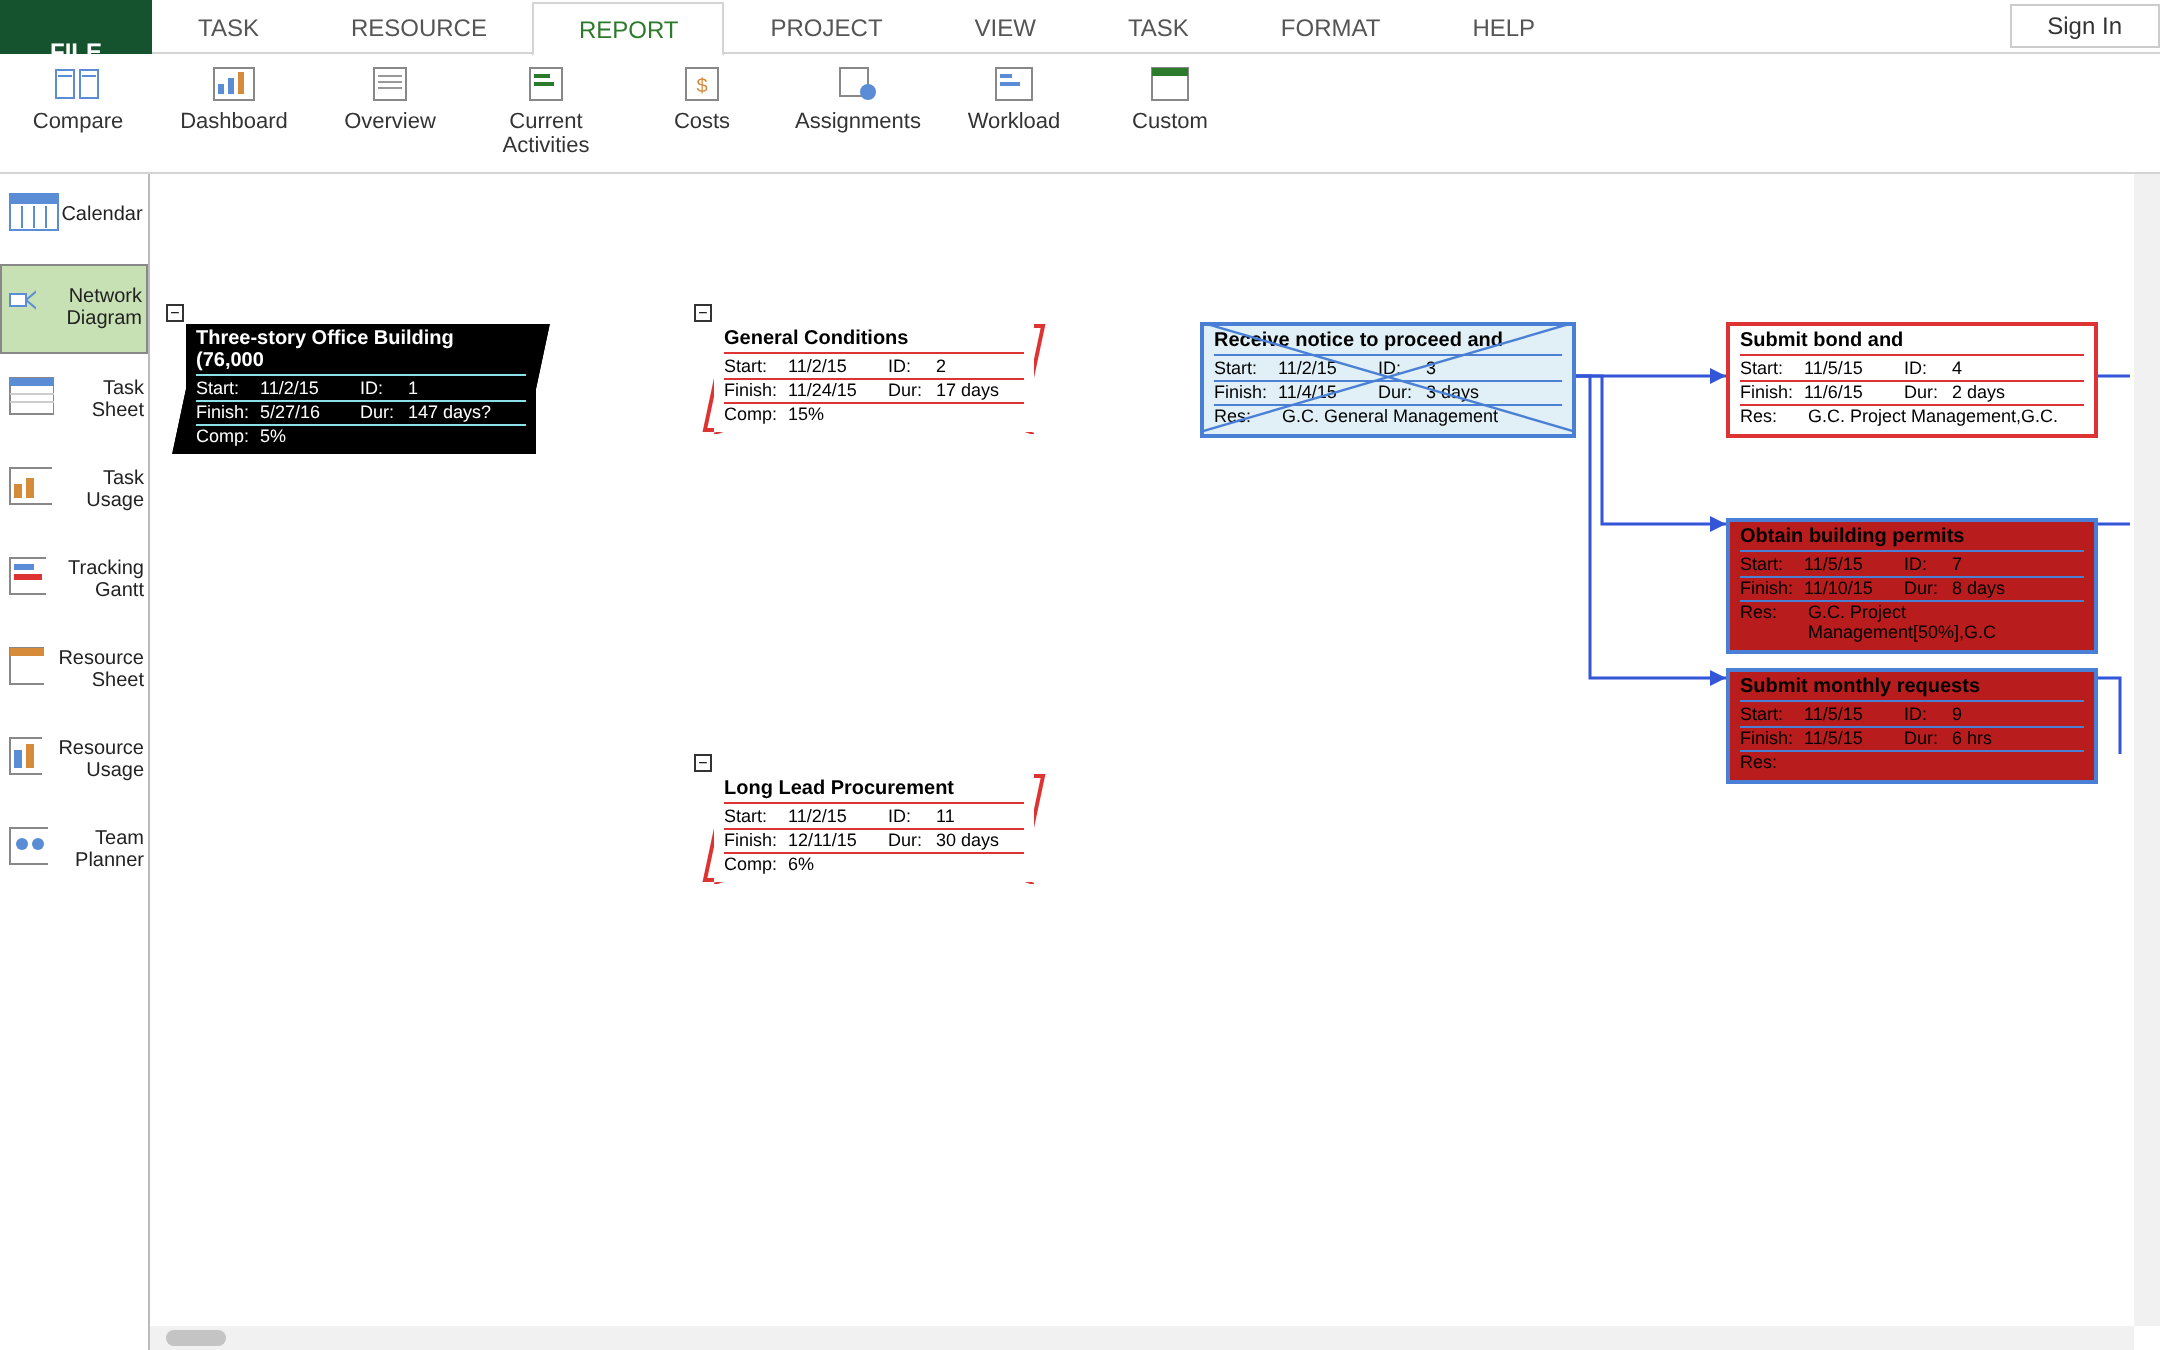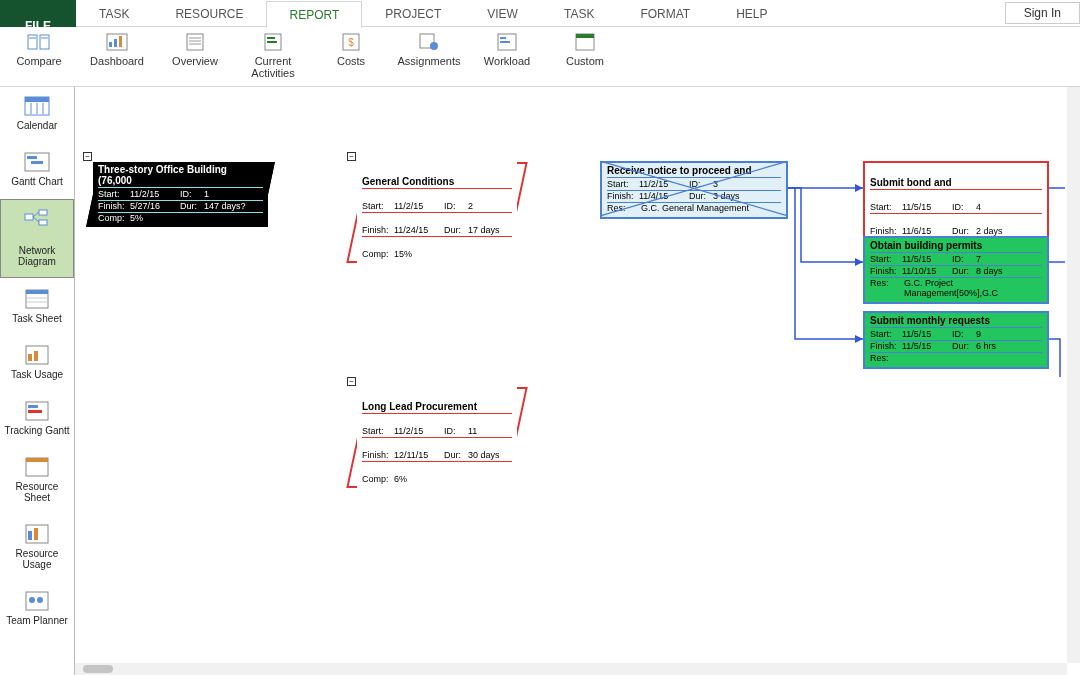--- a/index.html
+++ b/index.html
@@ -14,21 +14,21 @@
 .signin { margin-right: 0; border: 1px solid #ccc; padding: 3px 18px; font-size: 12px; color: #333; cursor: pointer; background: #fff; }
 
 
 .ribbon { display: flex; height: 60px; border-bottom: 1px solid #d4d4d4; padding: 4px 0; }
 .ribbon-item { display: flex; flex-direction: column; align-items: center; justify-content: flex-start; width: 78px; cursor: pointer; font-size: 11px; color: #333; text-align: center; }
 .ribbon-item .ribbon-icon { width: 24px; height: 22px; margin-bottom: 2px; display: flex; align-items: center; justify-content: center; }
 .ribbon-item .label { line-height: 12px; }
 
 
 .sidebar { position: absolute; left: 0; top: 87px; width: 75px; height: 588px; border-right: 1px solid #bbb; background: #fff; overflow: hidden; }
-.view-item { display: flex; flex-direction: column; align-items: center; justify-content: center; padding: 8px 2px 10px; cursor: pointer; font-size: 10px; color: #222; text-align: center; margin-bottom: 2px; }
+.view-item { display: flex; flex-direction: row; align-items: center; justify-content: center; padding: 8px 2px 10px; cursor: pointer; font-size: 10px; color: #222; text-align: right; margin-bottom: 2px; }
 .view-item.active { background: #c7e0b4; border: 1px solid #888; gap: 12px; }
 .view-icon { width: 28px; height: 22px; margin-bottom: 3px; }
 
 
 .canvas { position: absolute; left: 75px; top: 87px; right: 0; bottom: 0; background: #fff; overflow: hidden; }
 .canvas-inner { position: relative; width: 100%; height: 100%; }
 
 
 .task-box { position: absolute; width: 188px; font-size: 10px; }
 .task-box .collapse { position: absolute; left: -10px; top: -10px; width: 9px; height: 9px; border: 1px solid #333; background: #fff; font-size: 8px; line-height: 7px; text-align: center; cursor: pointer; }
@@ -38,24 +38,24 @@
 .task-row:last-child { border-bottom: none; }
 .task-row .lbl { width: 32px; }
 .task-row .val1 { width: 50px; }
 .task-row .lbl2 { width: 24px; }
 .task-row .val2 { flex: 1; }
 
 
 .box-black .task-inner { background: #000; color: #fff; border-color: #000; }
 .box-black .task-title, .box-black .task-row { border-color: #8adfe8; }
 .box-red .task-inner { border-color: #d33; color: #000; background: #fff; }
-.box-red .task-title, .box-red .task-row { border-color: #d33; margin-top: 12px; }
+.box-red .task-title, .box-red .task-row { border-color: #d33; }
 .box-blue .task-inner { border-color: #4a7fd6; color: #000; background: #e1f0f6; }
 .box-blue .task-title, .box-blue .task-row { border-color: #4a7fd6; }
-.box-bluewhite .task-inner { border-color: #4a7fd6; color: #000; background: #22c55e; }
+.box-bluewhite .task-inner { border-color: #4a7fd6; color: #000; background: #b91c1c; margin-top: 23px; }
 .box-bluewhite .task-title, .box-bluewhite .task-row { border-color: #4a7fd6; }
 
 
 .skew-wrap { position: relative; }
 .skew-wrap .skew-bg { position: absolute; inset: 0; transform: skewX(-12deg); border: 2px solid; z-index: 0; }
 .skew-wrap .task-inner { border: none; z-index: 1; position: relative; }
 .box-black .skew-bg { background: #000; border-color: #000; }
 .box-red .skew-bg { background: #fff; border-color: #d33; }
 
 
@@ -176,28 +176,20 @@
   <div class="view-item">
     <svg class="view-icon">
         <rect x="2" y="2" width="24" height="18" fill="#fff" stroke="#5a8dd6"></rect>
         <rect x="2" y="2" width="24" height="5" fill="#5a8dd6"></rect>
         <line x1="8" y1="8" x2="8" y2="19" stroke="#5a8dd6"></line>
         <line x1="14" y1="8" x2="14" y2="19" stroke="#5a8dd6"></line>
         <line x1="20" y1="8" x2="20" y2="19" stroke="#5a8dd6"></line>
       </svg>
     <span>Calendar</span>
   </div>
-  <div class="view-item">
-    <svg class="view-icon">
-        <rect x="2" y="2" width="24" height="18" fill="#fff" stroke="#888"></rect>
-        <rect x="4" y="5" width="10" height="3" fill="#5a8dd6"></rect>
-        <rect x="8" y="10" width="12" height="3" fill="#5a8dd6"></rect>
-      </svg>
-    <span>Gantt Chart</span>
-  </div>
   <div class="view-item active">
     <svg class="view-icon">
         <rect x="2" y="6" width="8" height="6" fill="#fff" stroke="#5a8dd6"></rect>
         <rect x="16" y="2" width="8" height="5" fill="#fff" stroke="#5a8dd6"></rect>
         <rect x="16" y="12" width="8" height="5" fill="#fff" stroke="#5a8dd6"></rect>
         <line x1="10" y1="9" x2="16" y2="4" stroke="#5a8dd6"></line>
         <line x1="10" y1="9" x2="16" y2="14" stroke="#5a8dd6"></line>
       </svg>
     <span>Network Diagram</span>
   </div>

